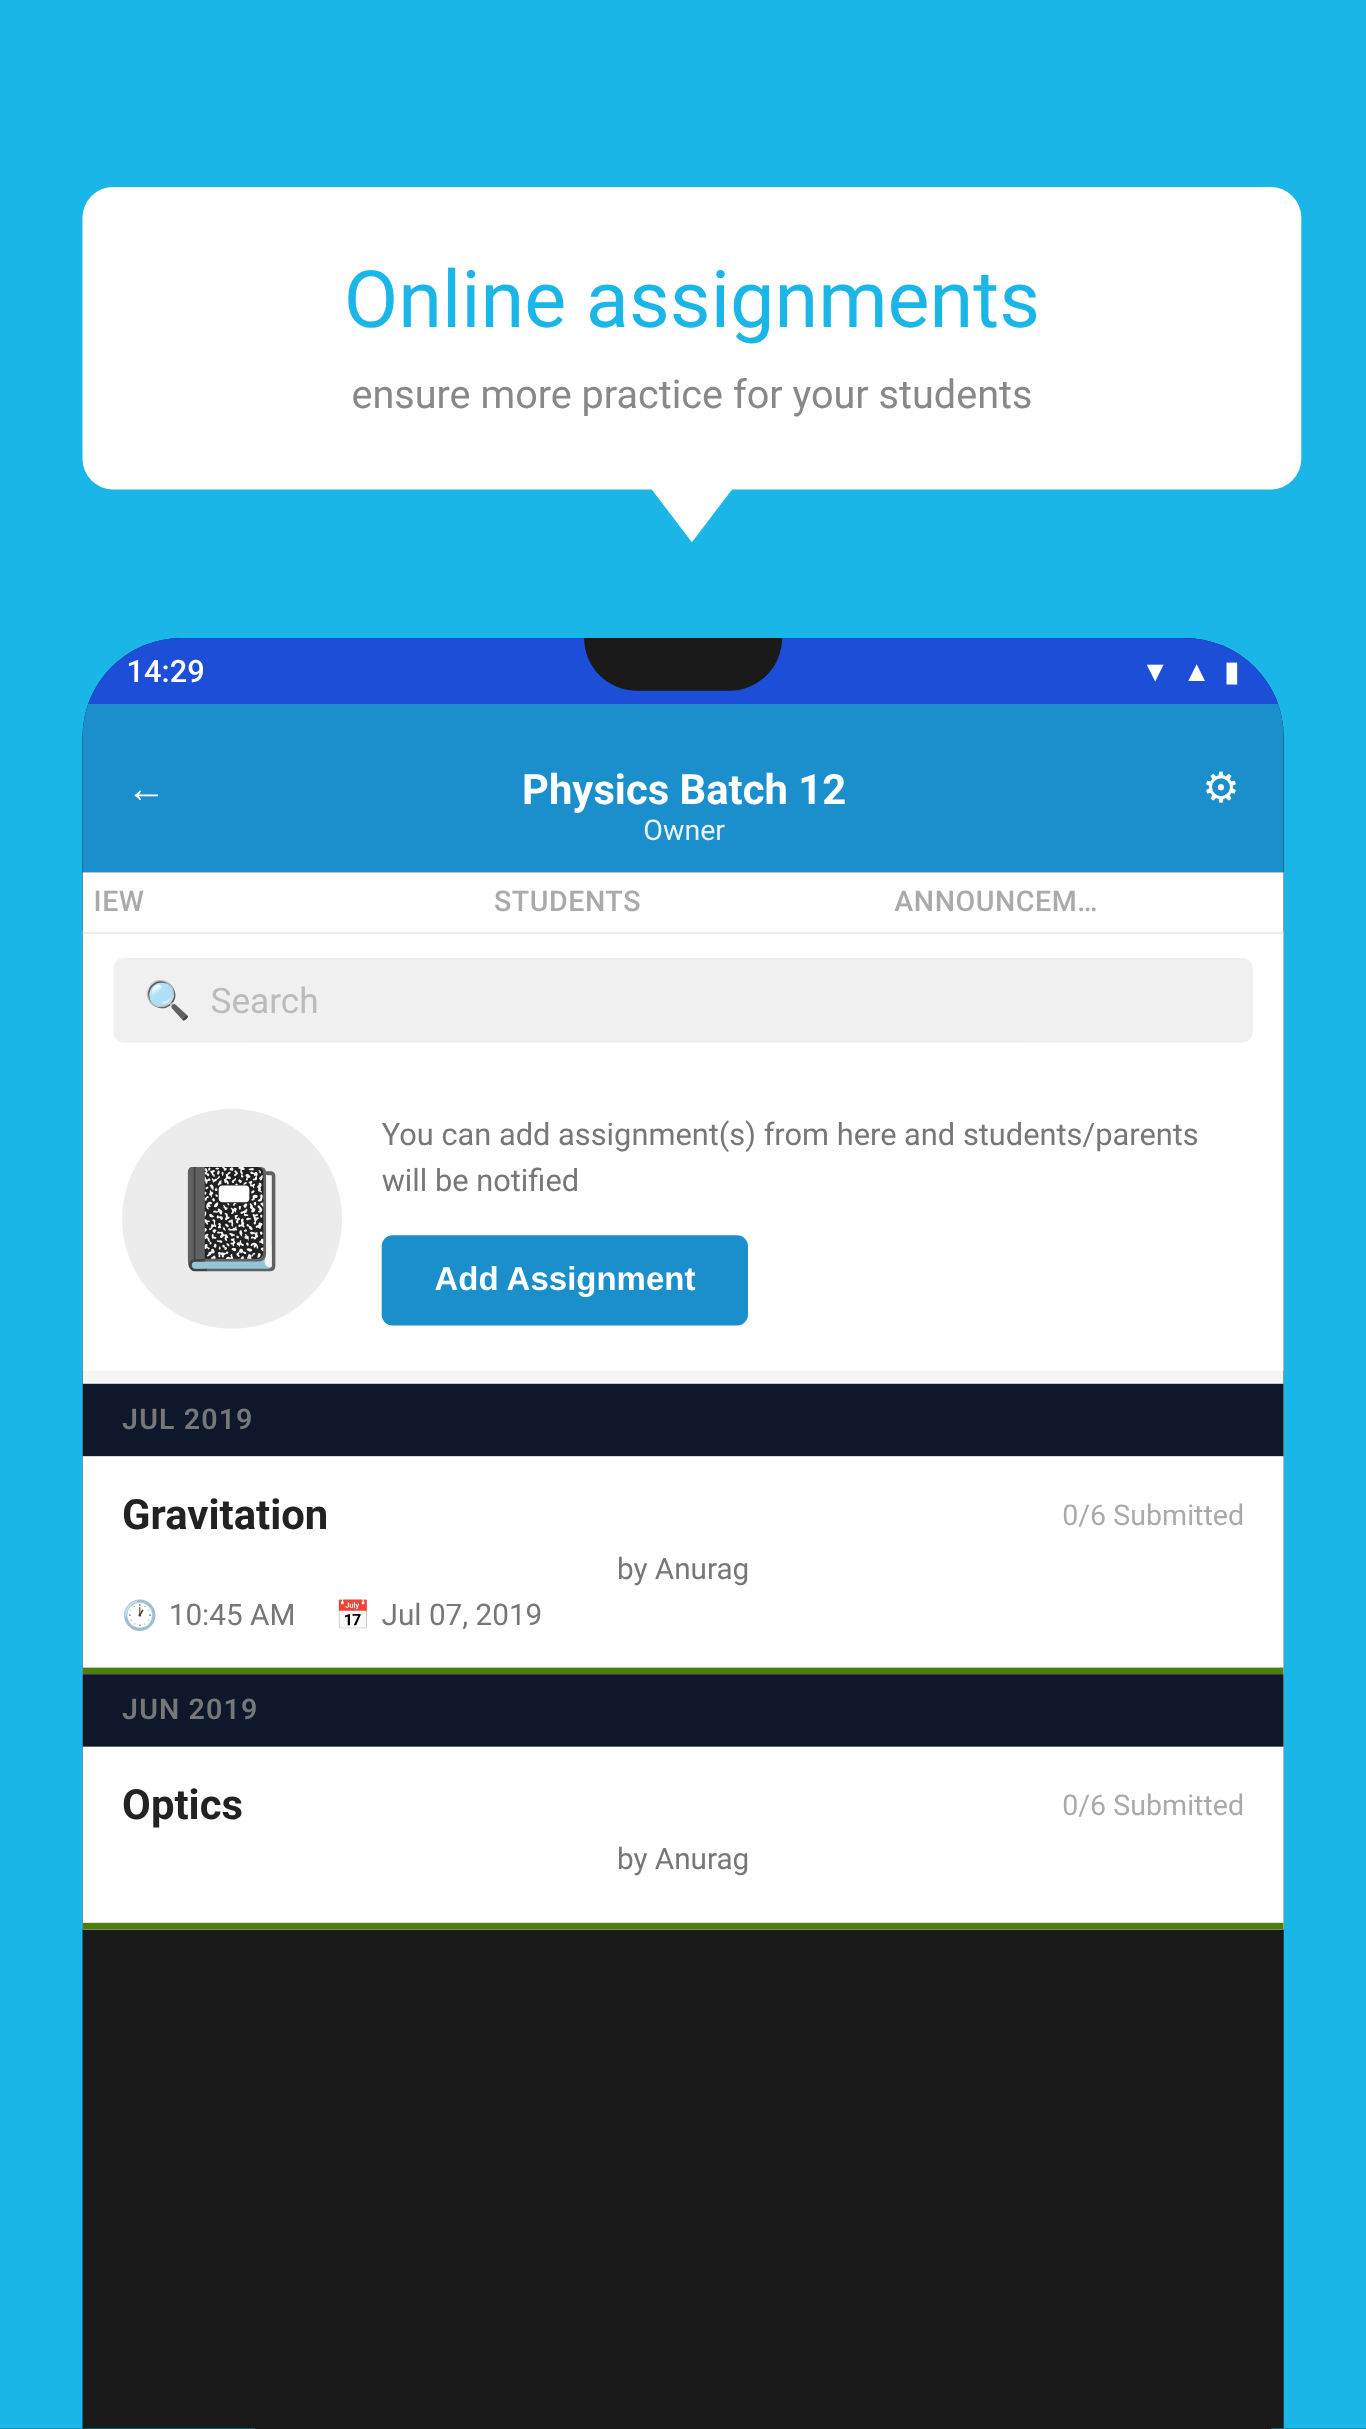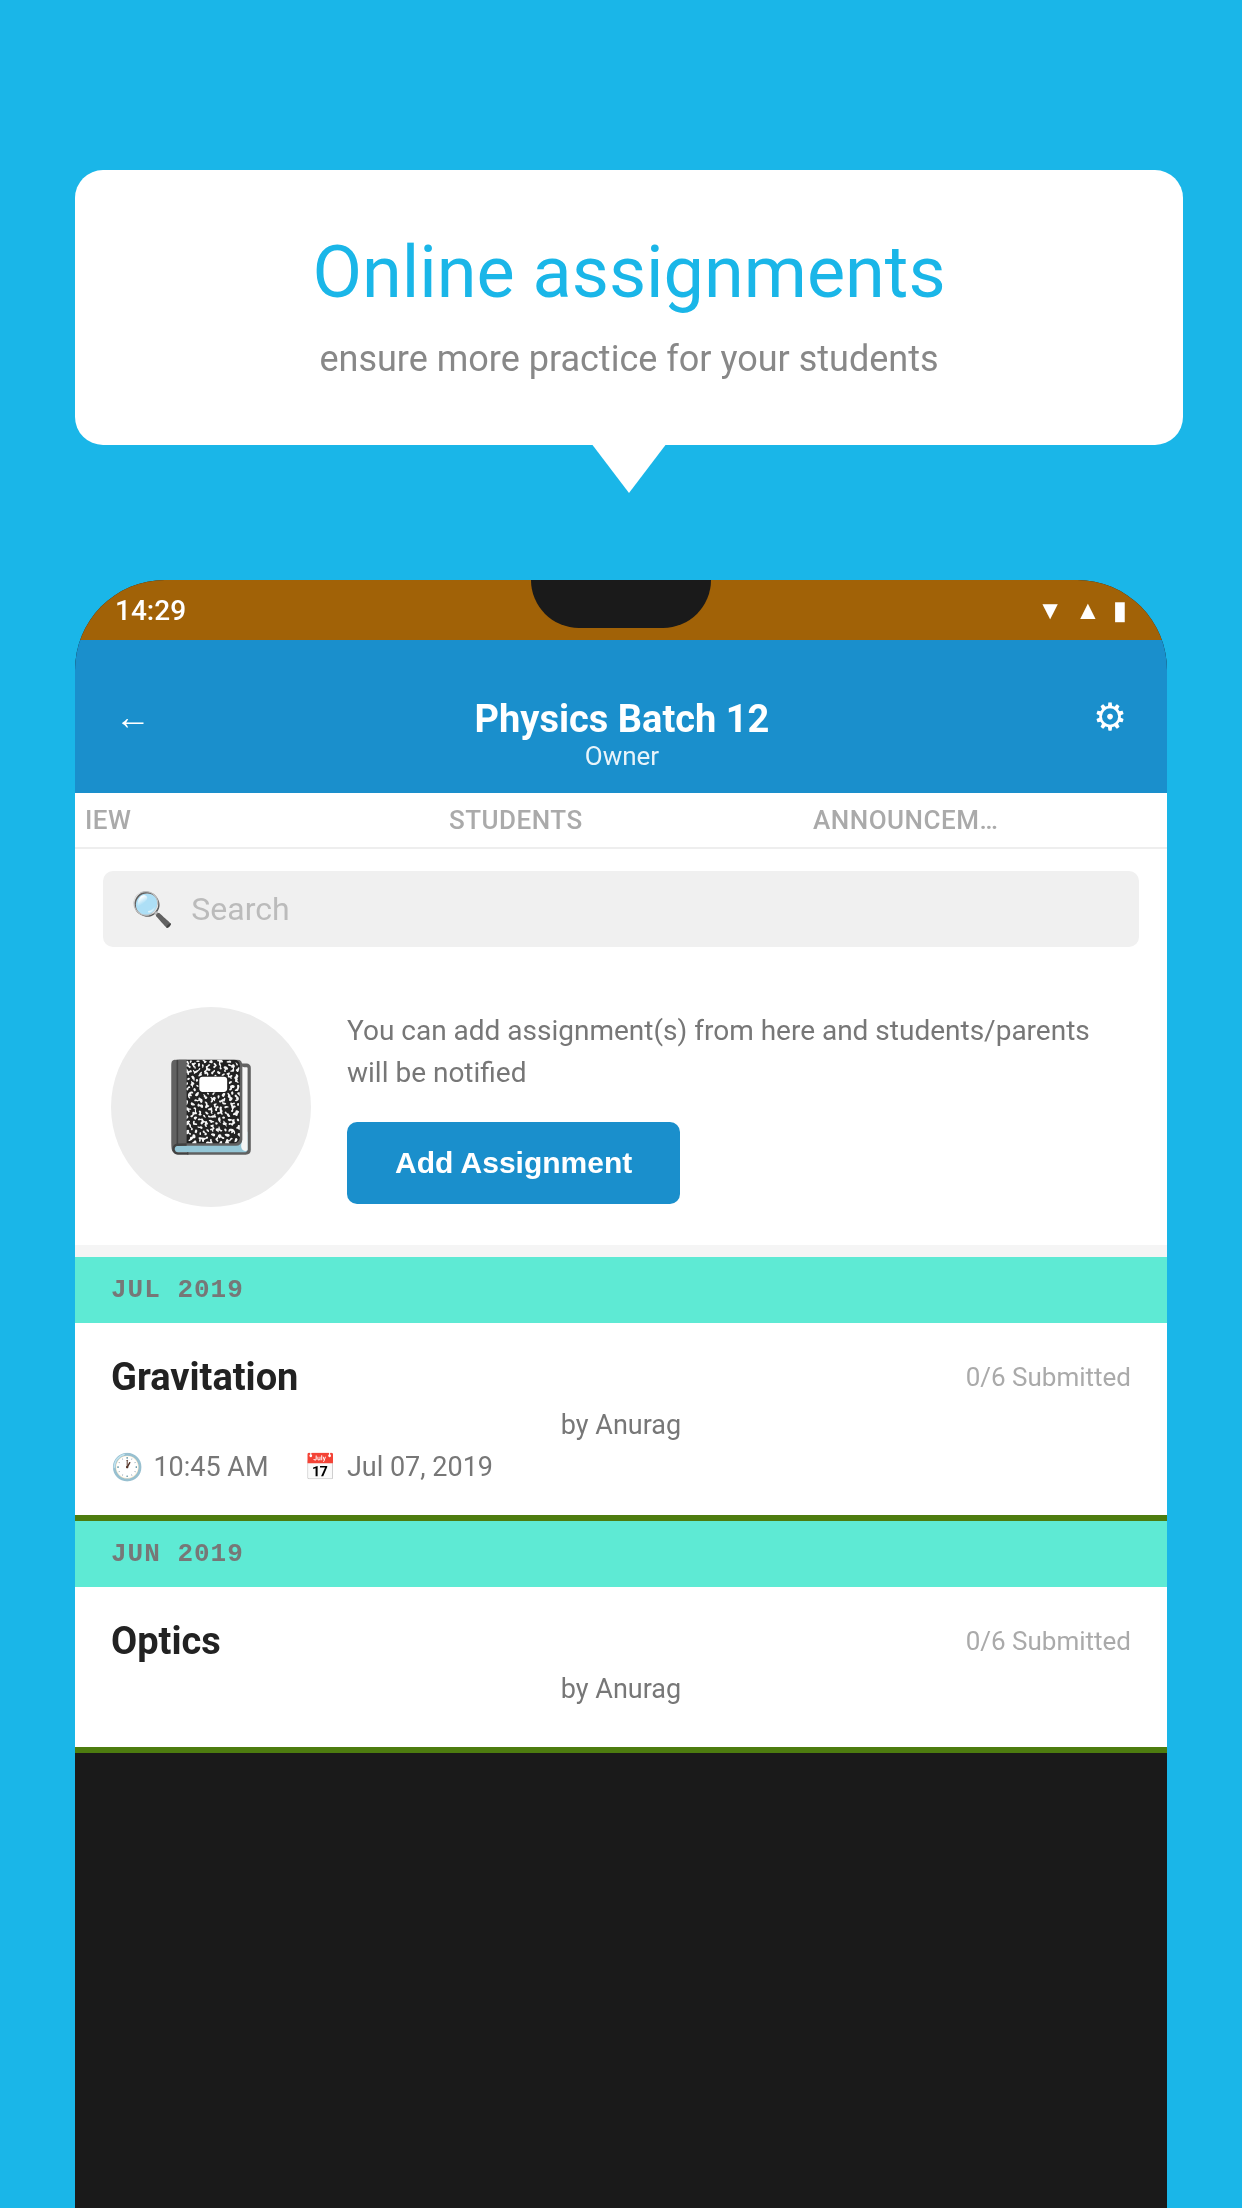--- a/index.html
+++ b/index.html
@@ -63,21 +63,21 @@
       left: 75px;
       right: 75px;
       bottom: 0;
       background: #1a1a1a;
       border-radius: 90px 90px 0 0;
       overflow: hidden;
     }
 
     
     .status-bar {
-      background: #a16207;
+      background: #1d4ed8;
       height: 60px;
       display: flex;
       align-items: center;
       justify-content: space-between;
       padding: 0 40px;
       position: relative;
     }
 
     .status-time {
       color: white;
@@ -244,27 +244,26 @@
       border: none;
       border-radius: 10px;
       padding: 24px 48px;
       font-size: 30px;
       font-weight: 600;
       cursor: pointer;
     }
 
     
     .section-header {
-      background: #5eead4;
+      background: #0f172a;
       padding: 18px 36px;
       font-size: 26px;
       color: #777;
       font-weight: 600;
       letter-spacing: 1px;
-      font-family: Liberation Mono, monospace;
     }
 
     
     .assignment-item {
       background: white;
       padding: 32px 36px;
       border-bottom: 6px solid #4d7c0f;
     }
 
     .assignment-header {

